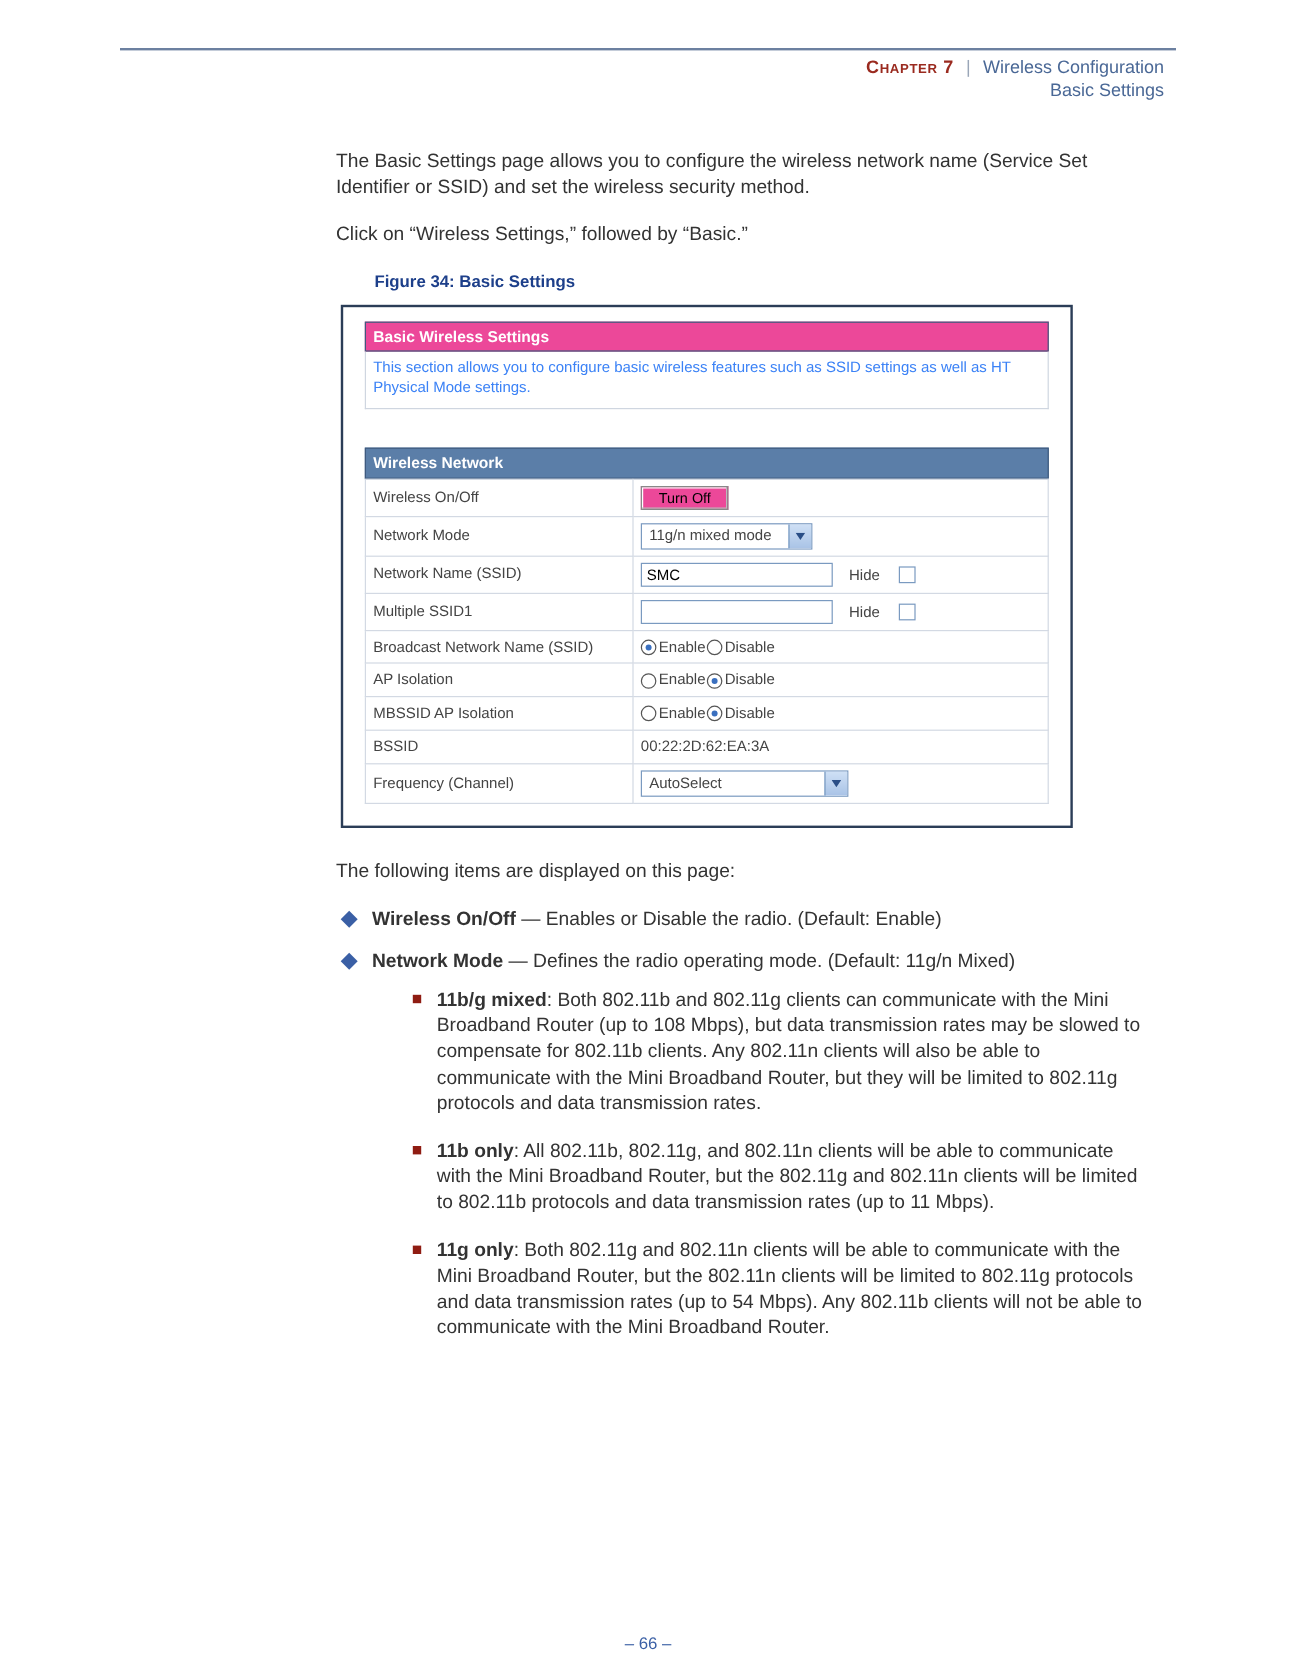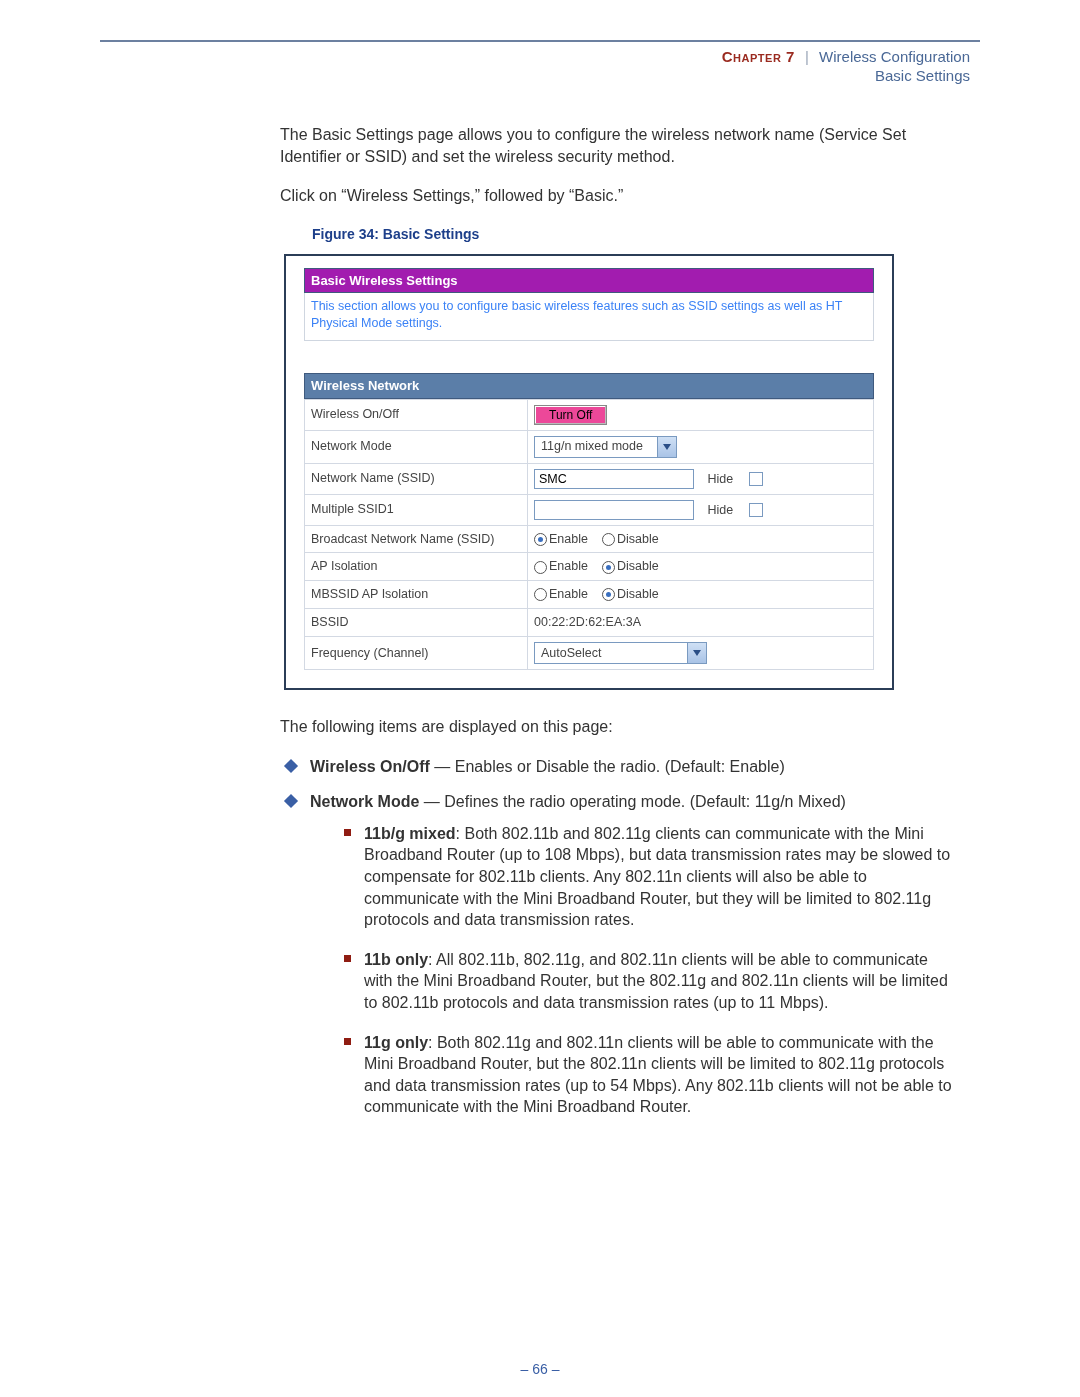--- a/index.html
+++ b/index.html
@@ -61,21 +61,21 @@
   
   .figure-box {
     border: 2px solid #2b3d57;
     padding: 12px 18px 18px 18px;
     width: 570px;
     margin-left: 4px;
     margin-bottom: 26px;
     font-family: Arial, Helvetica, sans-serif;
   }
   .panel-head {
-    background: #a21caf;
+    background: #ec4899;
     color: #fff;
     font-weight: bold;
     font-size: 13px;
     padding: 3px 6px;
     border: 1px solid #3f5a7e;
   }
   .panel-desc {
     border: 1px solid #cfd6e0;
     border-top: none;
     padding: 5px 6px 8px 6px;
@@ -174,21 +174,21 @@
   }
   .radio.checked::after {
     content: "";
     width: 5px;
     height: 5px;
     background: #3a6fbf;
     border-radius: 50%;
   }
   .radio-group {
     display: inline-flex;
-    gap: 14px;
+    gap: 1px;
     align-items: flex-start;
   }
   
   .diamond-list {
     list-style: none;
     padding-left: 0;
     margin: 6px 0 0 0;
   }
   .diamond-list > li {
     position: relative;

